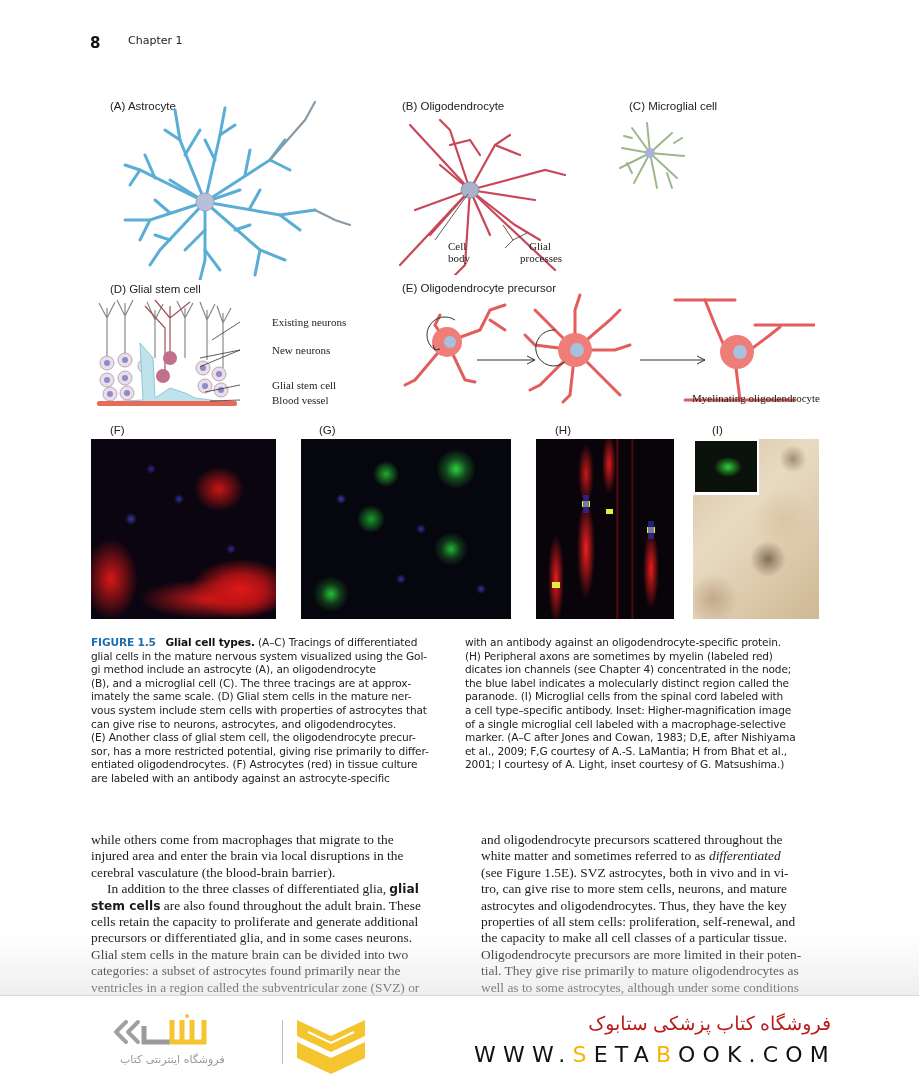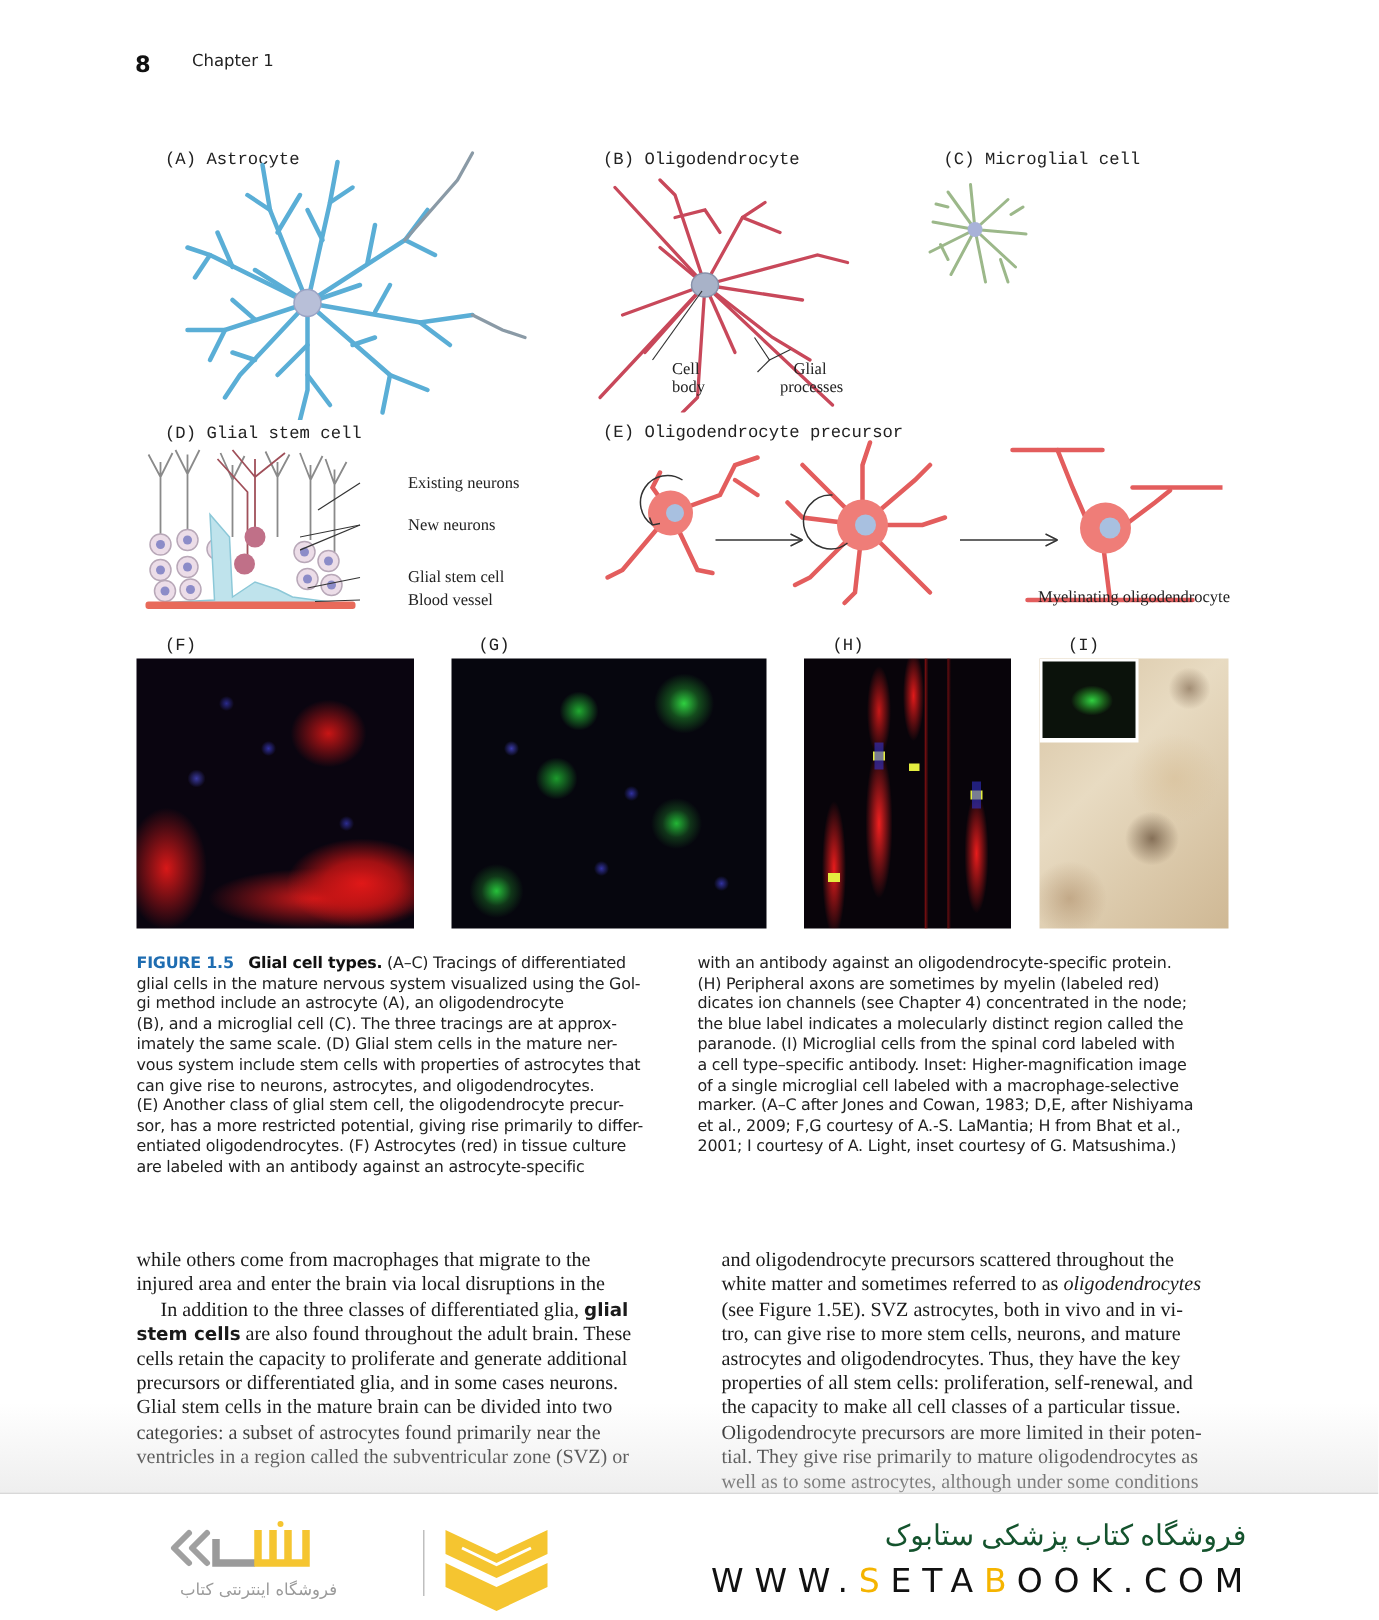--- a/index.html
+++ b/index.html
@@ -6,21 +6,21 @@
   body {
     width: 919px; height: 1080px; background: #ffffff; position: relative; overflow: hidden;
     font-family: "Liberation Serif", serif; color: #1a1a1a;
   }
   .abs { position: absolute; }
 
   
   #page-num { left: 90px; top: 34px; font-family: "DejaVu Sans", sans-serif; font-weight: bold; font-size: 15px; color: #111; }
   #chapter { left: 128px; top: 34px; font-family: "DejaVu Sans", sans-serif; font-size: 11px; color: #222; }
 
-  .panel-label { font-family: Liberation Mono, monospace; font-size: 11.5px; color: #222; white-space: nowrap; padding-left: 19px; }
+  .panel-label { font-family: Liberation Sans, sans-serif; font-size: 11.5px; color: #222; white-space: nowrap; padding-left: 19px; }
   .anno { font-family: "Liberation Serif", serif; font-size: 11px; color: #222; white-space: nowrap; line-height: 12px; padding-left: 32px; }
 
   .photo { position: absolute; overflow: hidden; }
 
   
   .caption {
     position: absolute; font-family: "DejaVu Sans", sans-serif; font-size: 10.6px; line-height: 13.6px; color: #222;
     letter-spacing: -0.15px;
   }
   .caption .fig { color: #1f6db1; font-weight: bold; }
@@ -35,21 +35,21 @@
   .body-col .kw { font-family: "DejaVu Sans", sans-serif; font-weight: bold; font-size: 12.2px; }
   .body-col em { font-style: italic; }
 
   
   #bottom-fade { left: 0; top: 935px; width: 919px; height: 60px;
     background: linear-gradient(to bottom, rgba(255,255,255,0), rgba(225,225,225,0.55)); pointer-events: none; }
   #cut-line { left: 0; top: 995px; width: 919px; height: 1px; background: #d8d8d8; }
 
   
   #footer { left: 0; top: 996px; width: 919px; height: 84px; background: #ffffff; }
-  #farsi-line { right: 88px; top: 1012px; font-family: Liberation Serif, serif; font-size: 19px; color: #14532d; direction: rtl; }
+  #farsi-line { right: 88px; top: 1012px; font-family: Liberation Sans, sans-serif; font-size: 19px; color: #b91c1c; direction: rtl; }
   #url-line { left: 474px; top: 1042px; font-family: "DejaVu Sans", sans-serif; font-size: 22px; letter-spacing: 7.2px; color: #111; }
   #url-line .hl { color: #f5b400; }
   #logo-sub { left: 120px; top: 1053px; font-family: "DejaVu Sans", sans-serif; font-size: 11px; color: #9a9a9a; direction: rtl; }
 </style>
 </head>
 <body>
 
 <div id="page-num" class="abs">8</div>
 <div id="chapter" class="abs">Chapter 1</div>
 
@@ -323,31 +323,32 @@
   <p>a cell type–specific antibody. Inset: Higher-magnification image</p>
   <p>of a single microglial cell labeled with a macrophage-selective</p>
   <p>marker. (A–C after Jones and Cowan, 1983; D,E, after Nishiyama</p>
   <p>et al., 2009; F,G courtesy of A.-S. LaMantia; H from Bhat et al.,</p>
   <p>2001; I courtesy of A. Light, inset courtesy of G. Matsushima.)</p>
 </div>
 
 <div class="body-col" style="left:91px; top:832px; width:365px;">
   <p>while others come from macrophages that migrate to the</p>
   <p>injured area and enter the brain via local disruptions in the</p>
+  <p>cerebral vasculature (the blood-brain barrier).</p>
   <p style="padding-left:16px;"><span>In addition to the three classes of differentiated glia, </span><span class="kw">glial</span></p>
   <p><span class="kw">stem cells</span><span> are also found throughout the adult brain. These</span></p>
   <p>cells retain the capacity to proliferate and generate additional</p>
   <p>precursors or differentiated glia, and in some cases neurons.</p>
   <p>Glial stem cells in the mature brain can be divided into two</p>
   <p>categories: a subset of astrocytes found primarily near the</p>
   <p>ventricles in a region called the subventricular zone (SVZ) or</p>
 </div>
 <div class="body-col" style="left:481px; top:832px; width:370px;">
   <p>and oligodendrocyte precursors scattered throughout the</p>
-  <p><span>white matter and sometimes referred to as </span><em>oligodendrocytes</em></p>
+  <p><span>white matter and sometimes referred to as </span><em>differentiated</em></p>
   <p>(see Figure 1.5E). SVZ astrocytes, both in vivo and in vi-</p>
   <p>tro, can give rise to more stem cells, neurons, and mature</p>
   <p>astrocytes and oligodendrocytes. Thus, they have the key</p>
   <p>properties of all stem cells: proliferation, self-renewal, and</p>
   <p>the capacity to make all cell classes of a particular tissue.</p>
   <p>Oligodendrocyte precursors are more limited in their poten-</p>
   <p>tial. They give rise primarily to mature oligodendrocytes as</p>
   <p>well as to some astrocytes, although under some conditions</p>
 </div>
 

